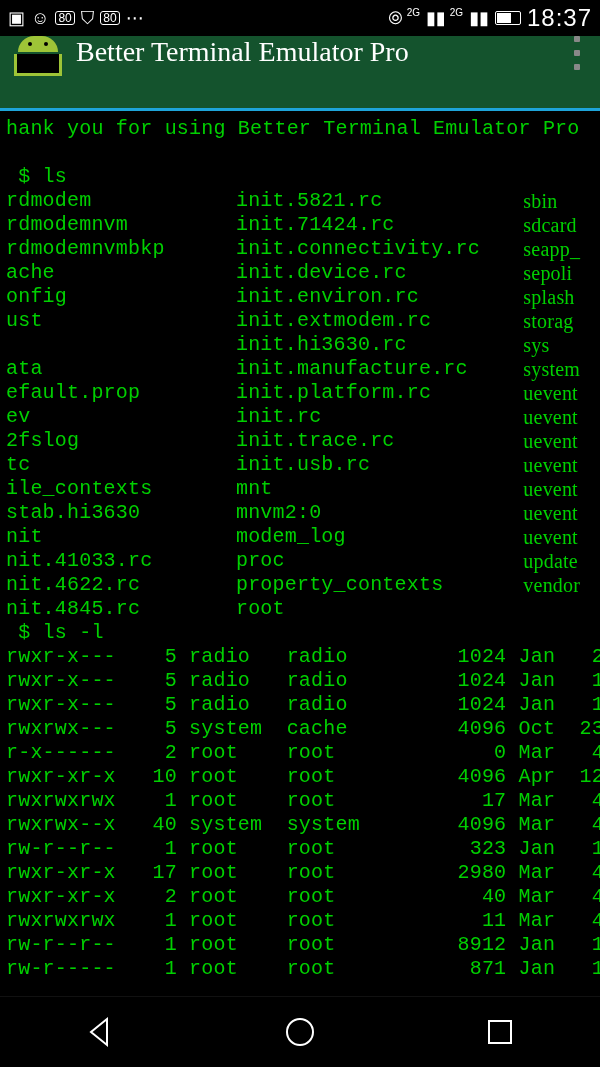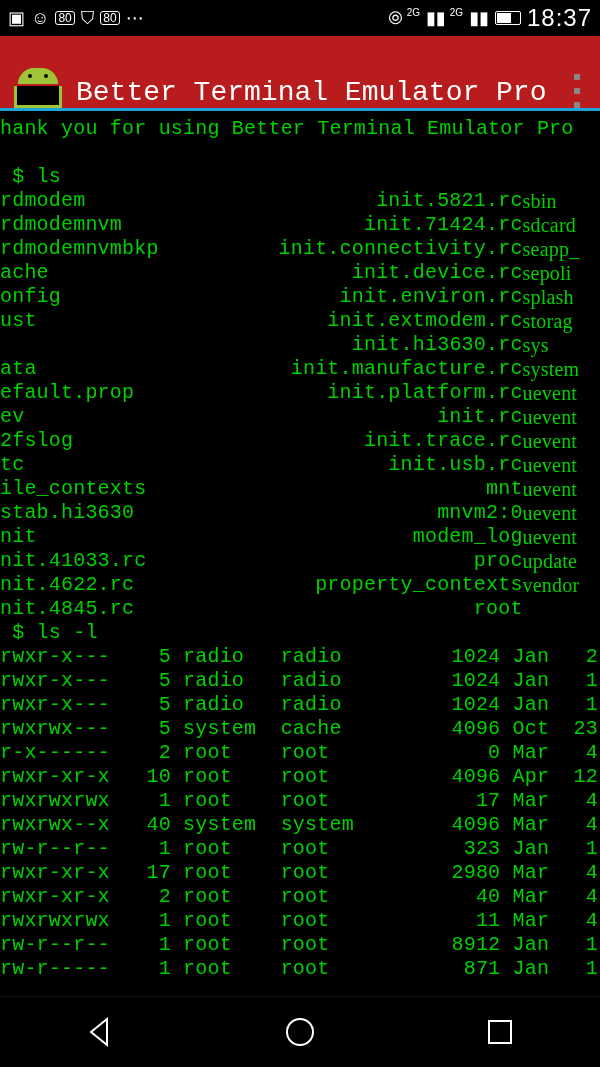--- a/index.html
+++ b/index.html
@@ -23,27 +23,27 @@
   }
   .statusbar .left-icons{display:flex;gap:6px;align-items:center;}
   .statusbar .spacer{flex:1;}
   .statusbar .right-icons{display:flex;gap:6px;align-items:center;}
   .st-ic{color:#fff;font-size:18px;line-height:1;}
   .clock{font-size:24px;font-weight:500;letter-spacing:1px;}
   .sup2g{font-size:10px;position:relative;top:-6px;margin-left:-2px;text-align:center;}
   
   .appbar{
     height:72px;
-    background:#b91c1c;
+    background:#14532d;
     border-bottom:3px solid #1ea4d9;
     display:flex;
-    align-items:flex-end;
+    align-items:flex-start;
     padding:0 14px;
     color:#fff;
-    font-family:Liberation Mono, monospace;
+    font-family:Liberation Serif, serif;
   }
   .appicon{
     width:48px;height:40px;
     position:relative;
     margin-right:14px;
   }
   .appicon .arch{
     position:absolute;top:0;left:4px;right:4px;height:16px;
     background:#9ec437;
     border-radius:20px 20px 0 0;
@@ -60,24 +60,24 @@
   .menu-dots span{width:6px;height:6px;background:#888;border-radius:1px;}
   
   .term{
     padding:6px 0 0 0;
     font-size:20px;
     line-height:24px;
     white-space:pre;
     letter-spacing:0.2px;
     color:#00d000;
   }
-  .term .ln{height:24px;overflow:hidden;}
+  .term .ln{height:24px;overflow:hidden;margin-left:6px;}
   .cols3{display:flex;}
   .cols3 .c1{width:240px;overflow:hidden;}
-  .cols3 .c2{width:300px;overflow:hidden;text-align:right;}
+  .cols3 .c2{width:300px;overflow:hidden;}
   .cols3 .c3{width:80px;overflow:hidden;font-family:Liberation Serif, serif;}
   
   .navbar{
     position:absolute;bottom:0;left:0;right:0;height:70px;
     background:#000;
     display:flex;align-items:center;justify-content:space-around;
     border-top:1px solid #111;
   }
   .nav-btn{color:#fff;display:flex;align-items:center;justify-content:center;}
   .nav-btn svg{stroke:#fff;fill:none;stroke-width:2;}

